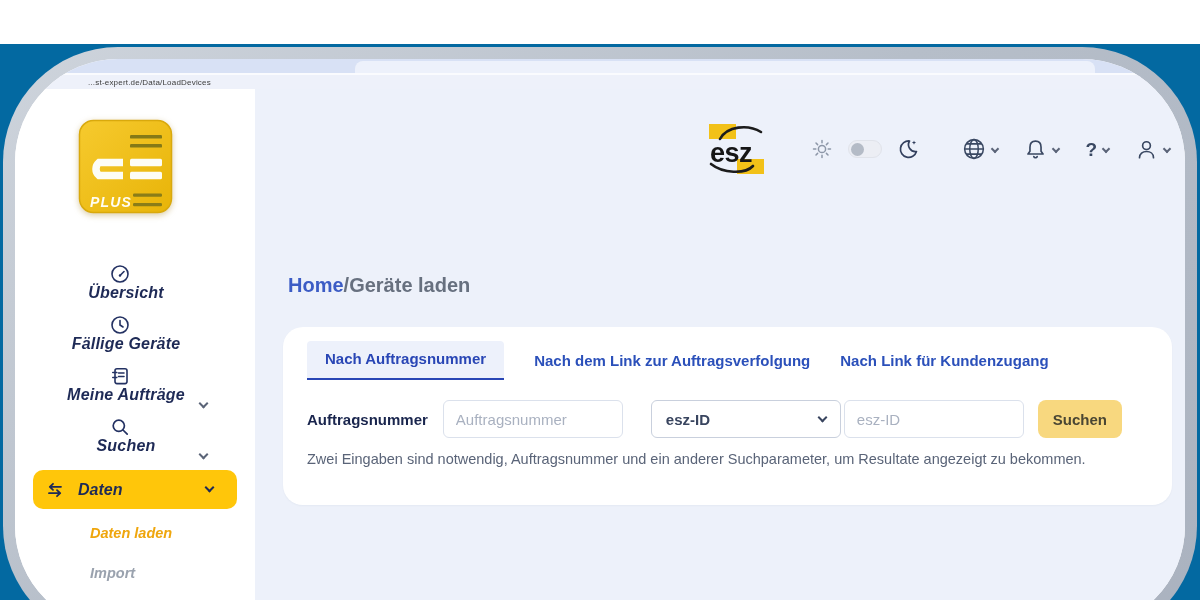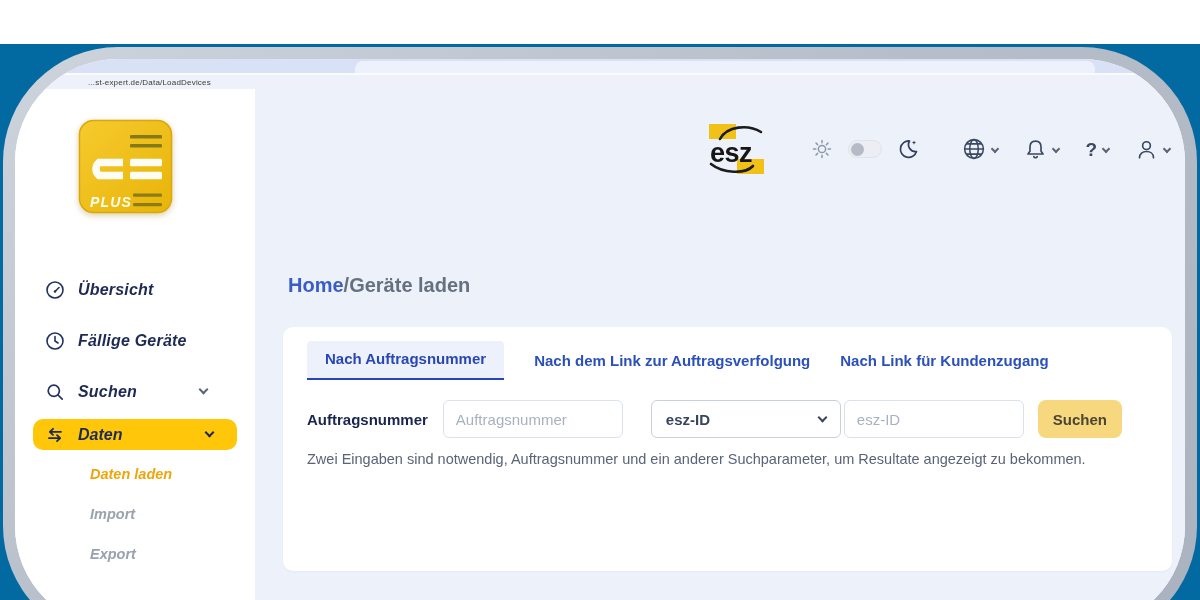--- a/index.html
+++ b/index.html
@@ -23,25 +23,25 @@
 
   
   .app { flex:1; display:flex; min-height:0; }
 
   
   .sidebar { width:240px; background:#fff; flex:0 0 auto;font-style:italic; }
   .plus-logo { margin:30px 0 0 63px; width:95px; height:95px; display:block;
     filter:drop-shadow(0 2px 3px rgba(150,110,0,.35)); }
   .menu { margin-top:50px; }
   .mitem { display:flex; align-items:center; height:51px; padding:0 48px 0 30px;
-    color:#1e2a56; font-weight:700; font-size:16px; letter-spacing:.2px; cursor:pointer; }
+    color:#1e2a56; font-weight:700; font-size:16px; letter-spacing:.2px; cursor:pointer;flex-direction:column; }
   .mitem .micon { width:20px; height:20px; margin-right:13px; flex:0 0 auto; }
   .chev { width:7px; height:7px; border-right:2px solid #5b6478; border-bottom:2px solid #5b6478;
     transform:rotate(45deg); margin-left:auto; margin-top:-4px; }
-  .pill-row { margin:2px 18px 0 18px; height:31px; border-radius:10px; background:#ffc60a;
+  .pill-row { margin:2px 18px 0 18px; height:39px; border-radius:10px; background:#ffc60a;
     display:flex; align-items:center; padding:0 24px 0 12px; color:#1e2a56; font-weight:700; font-size:16px; cursor:pointer; }
   .pill-row .micon { width:20px; height:20px; margin-right:13px; }
   .pill-row .chev { border-color:#1e2a56; }
   .sub { margin-top:4px; }
   .sitem { height:40px; display:flex; align-items:center; padding-left:75px; font-size:14.5px;
     font-weight:600; color:#9aa2ae; cursor:pointer; }
   .sitem.active { color:#efa60d; font-weight:700;text-align:right; }
 
   
   .main { flex:1; background:#edf1fa; min-width:0; }
@@ -54,21 +54,21 @@
     background:#b4bbc6; }
   .hdr-right { margin-left:auto; display:flex; align-items:center; gap:26px; }
   .hdr-group { display:flex; align-items:center; gap:6px; cursor:pointer; }
   .hdr-group .chev { border-color:#5b6478; margin:0; width:6px; height:6px; }
   .q-glyph { font-size:19px; font-weight:700; color:#3a4862; line-height:1; }
 
   .breadcrumb { margin:95px 0 0 33px; font-size:20px; font-weight:600; display:flex; }
   .bc-home { color:#3c5cc5; cursor:pointer; }
   .bc-sep, .bc-cur { color:#67707f; }
 
-  .card { margin:30px 13px 0 28px; background:#fff; border-radius:10px; height:244px;
+  .card { margin:30px 13px 0 28px; background:#fff; border-radius:20px; height:178px;
     padding:14px 24px; box-shadow:0 1px 2px rgba(30,42,86,.04); }
   .tabs { display:flex; gap:30px; align-items:flex-end; }
   .tab { font-size:15px; font-weight:600; color:#2b50ba; padding:9px 0 11px; cursor:pointer; }
   .tab.active { background:#edf1fb; padding:9px 18px 11px; border-bottom:2px solid #2946b5;
     color:#2946b5; border-radius:4px 4px 0 0; }
 
   .form-row { display:flex; align-items:center; margin-top:20px; }
   .f-label { font-size:15px; font-weight:700; color:#19254d; margin-right:15px; }
   .f-input { width:180px; height:38px; border:1px solid #dbe1ec; border-radius:6px; padding:0 12px;
     font-size:15px; color:#333; font-family:"Liberation Sans",sans-serif; background:#fff; outline:none; }
@@ -131,20 +131,29 @@
             </div>
 
             <div class="mitem">
               <svg class="micon" viewBox="0 0 20 20" fill="none" stroke="#233162" stroke-width="1.6" stroke-linecap="round">
                 <circle cx="10" cy="10" r="8"></circle>
                   <path d="M10 5.5 V10 L13 12"></path>
               </svg>
               <span>Fällige Geräte</span>
             </div>
 
+            <div class="mitem">
+              <svg class="micon" viewBox="0 0 20 20" fill="none" stroke="#233162" stroke-width="1.6" stroke-linecap="round">
+                <rect x="5" y="2.8" width="12" height="14.8" rx="2"></rect>
+                  <path d="M8.5 7 h5.5 M8.5 10.5 h5.5"></path>
+                  <path d="M2.8 6.5 h4 M2.8 11.5 h4"></path>
+              </svg>
+              <span>Meine Aufträge</span>
+              <span class="chev"></span>
+            </div>
 
             <div class="mitem">
               <svg class="micon" viewBox="0 0 20 20" fill="none" stroke="#233162" stroke-width="1.7" stroke-linecap="round">
                 <circle cx="8.8" cy="8.8" r="5.6"></circle>
                   <path d="M13 13 L17.2 17.2"></path>
               </svg>
               <span>Suchen</span>
               <span class="chev"></span>
             </div>
 

